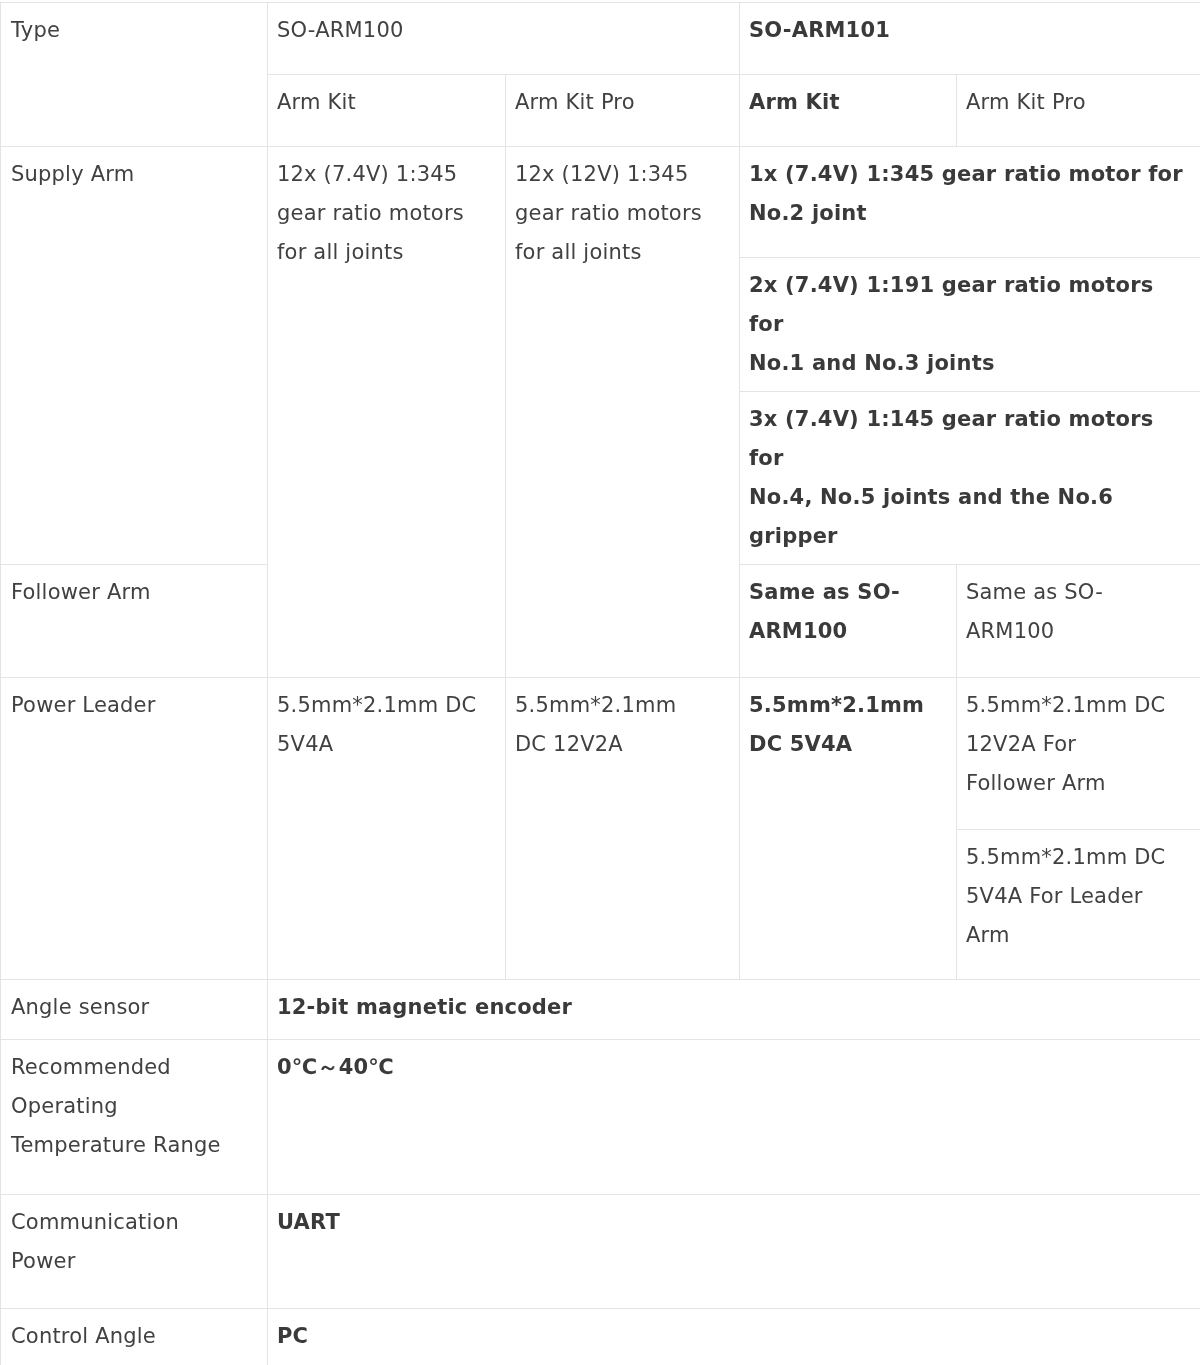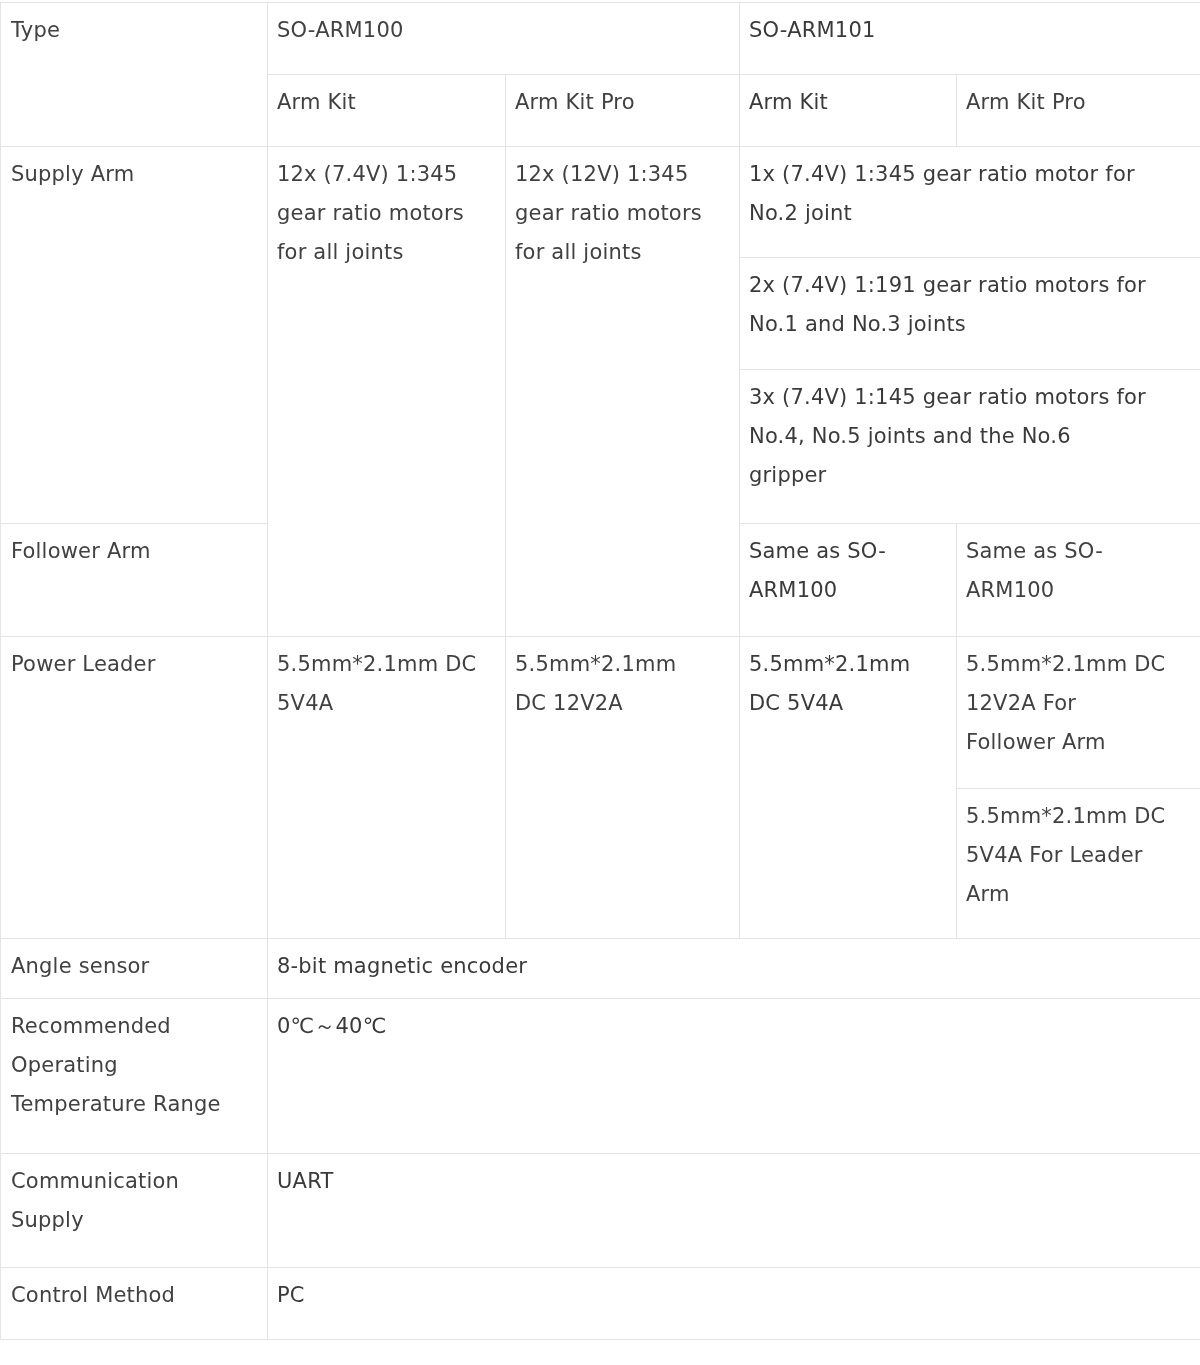--- a/index.html
+++ b/index.html
@@ -16,21 +16,21 @@
     vertical-align:top;
     padding:8px 12px 8px 9px;
     font-family:"DejaVu Sans","Liberation Sans",sans-serif;
     font-size:21px;
     line-height:39px;
     letter-spacing:0.2px;
     color:#414141;
     background:#ffffff;
   }
   td.c1{padding-left:10px;margin-left:20px;}
-  td.b{font-weight:400;color:#3a3a3a;}
+  td.b{font-weight:700;color:#3a3a3a;}
   .v{white-space:pre-line;}
   tr.r1{height:72px;}
   tr.r2{height:72px;}
   tr.r3{height:111px;}
   tr.r4{height:112px;}
   tr.r5{height:154px;}
   tr.r6{height:113px;}
   tr.r7{height:152px;}
   tr.r8{height:150px;}
   tr.r9{height:60px;}
@@ -100,31 +100,31 @@
 12V2A For
 Follower Arm</span></td>
     </tr>
     <tr class="r8">
       <td><span class="v">5.5mm*2.1mm DC
 5V4A For Leader
 Arm</span></td>
     </tr>
     <tr class="r9">
       <td class="c1"><span class="v">Angle sensor</span></td>
-      <td class="b" colspan="4"><span class="v">8-bit magnetic encoder</span></td>
+      <td class="b" colspan="4"><span class="v">12-bit magnetic encoder</span></td>
     </tr>
     <tr class="r10">
       <td class="c1"><span class="v">Recommended
 Operating
 Temperature Range</span></td>
       <td class="b" colspan="4"><span class="v">0℃～40℃</span></td>
     </tr>
     <tr class="r11">
       <td class="c1"><span class="v">Communication
-Supply</span></td>
+Power</span></td>
       <td class="b" colspan="4"><span class="v">UART</span></td>
     </tr>
     <tr class="r12">
-      <td class="c1"><span class="v">Control Method</span></td>
+      <td class="c1"><span class="v">Control Angle</span></td>
       <td class="b" colspan="4"><span class="v">PC</span></td>
     </tr>
   </tbody>
 </table>
 
 </body></html>

